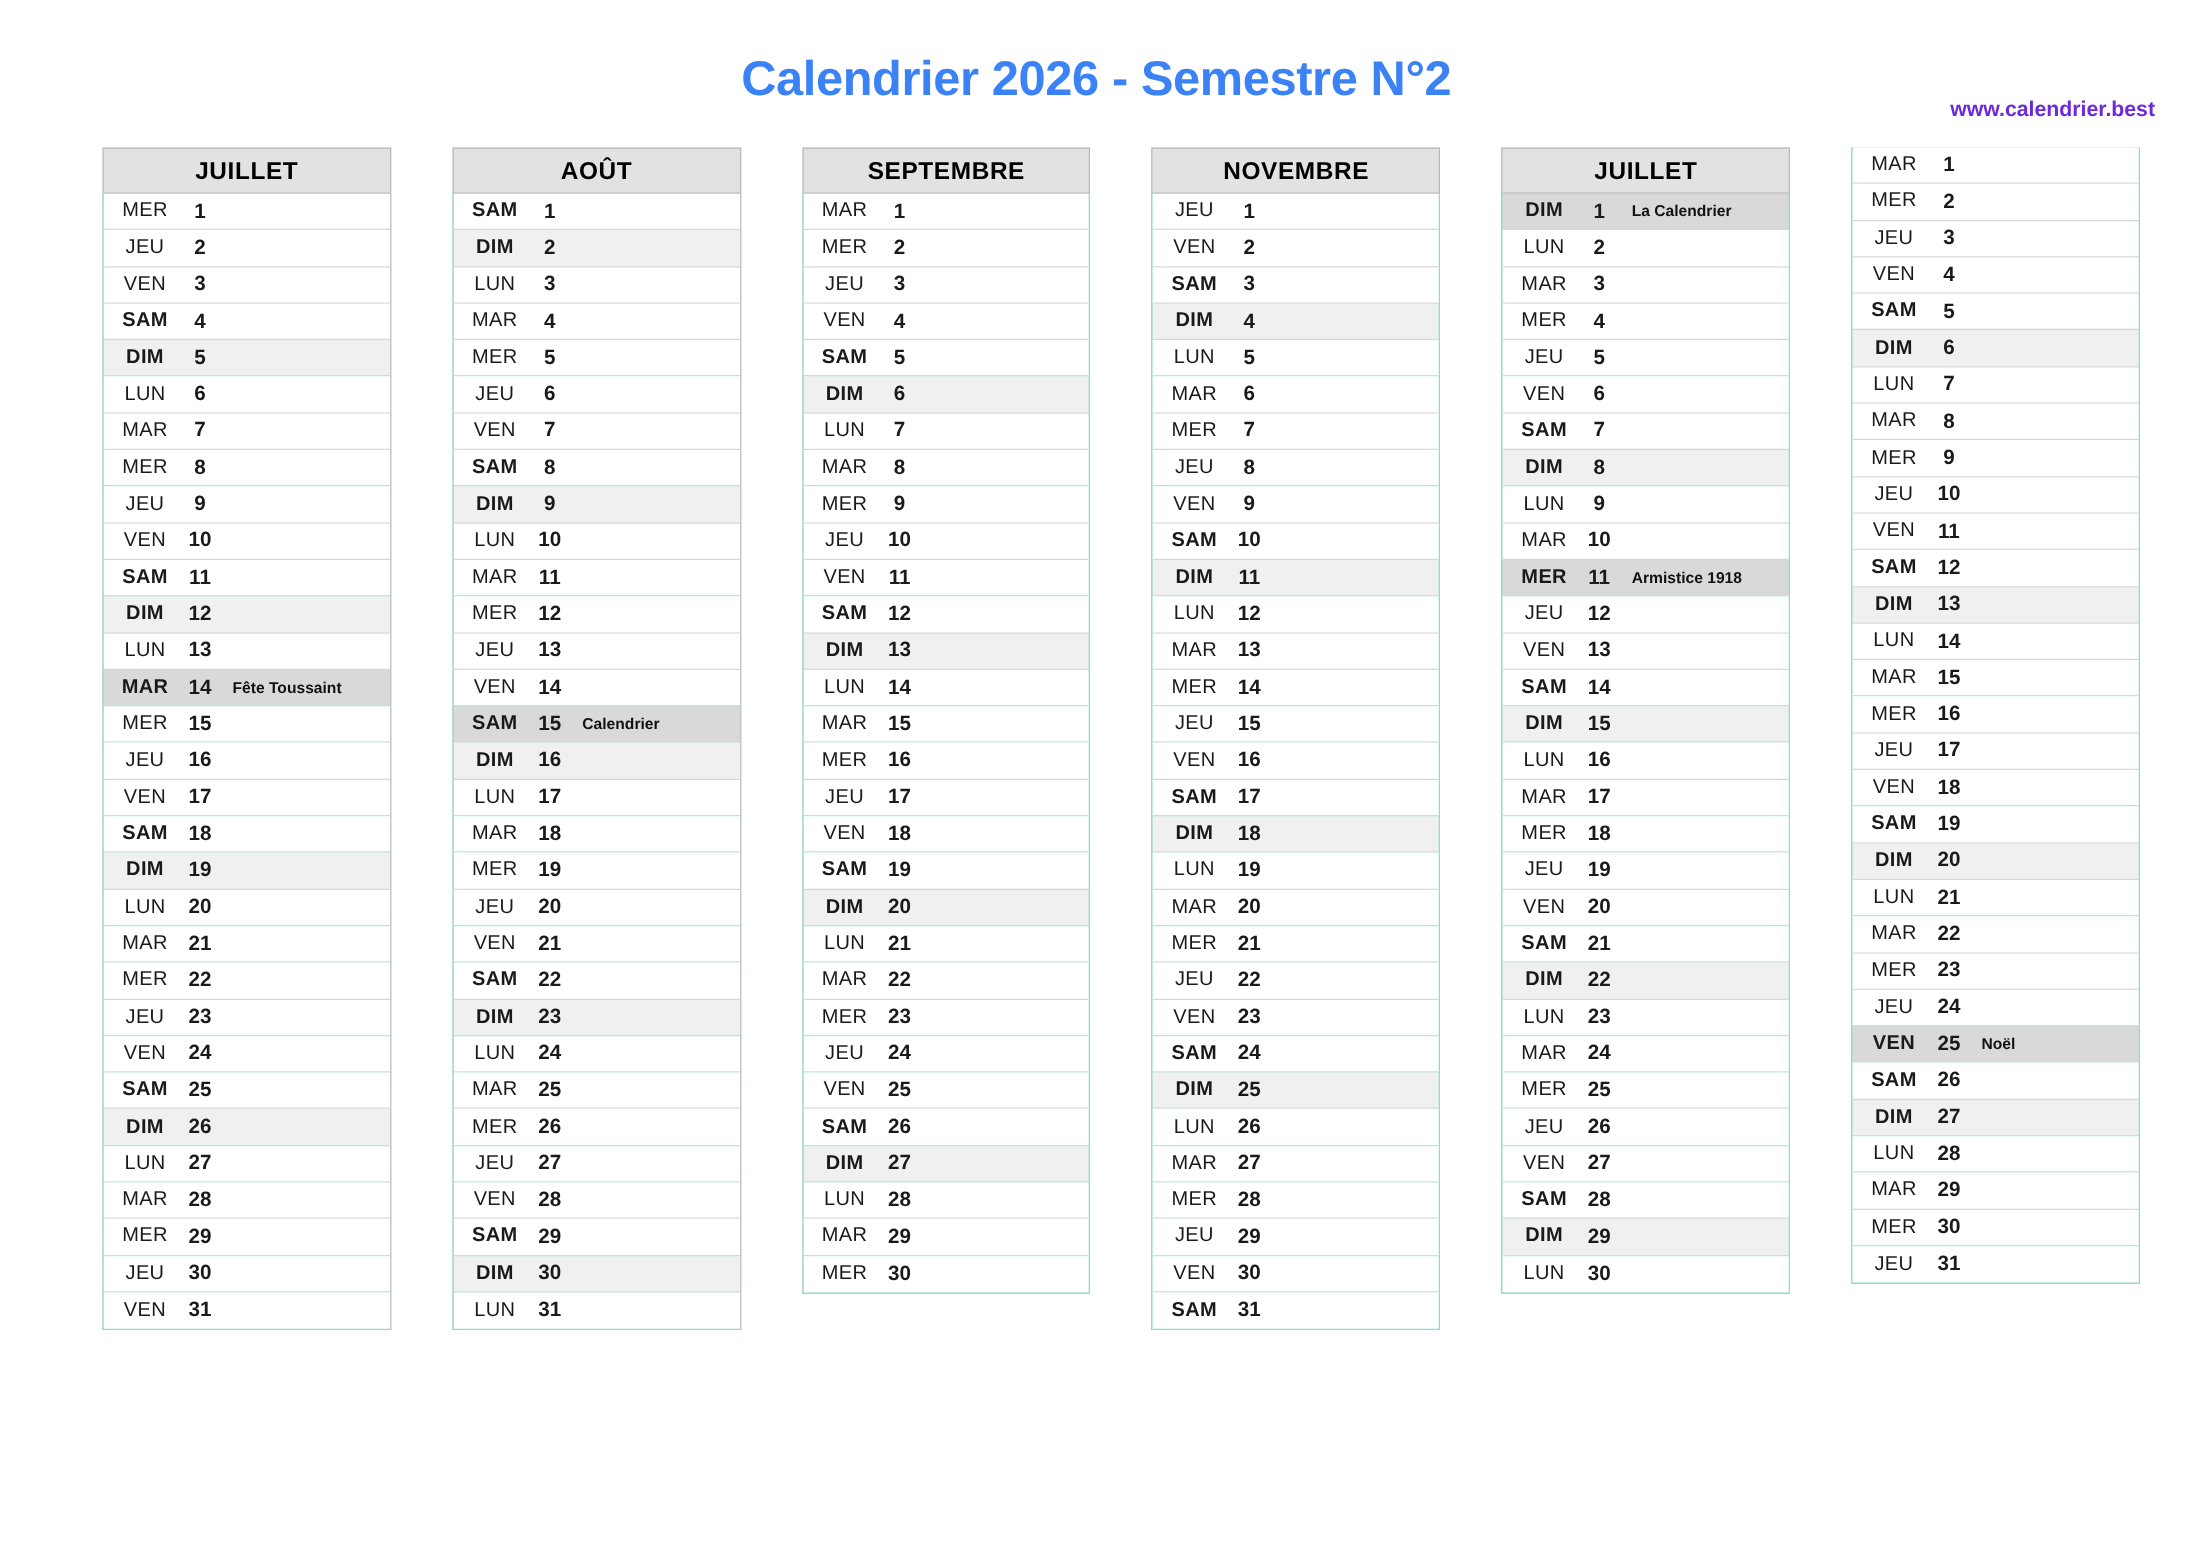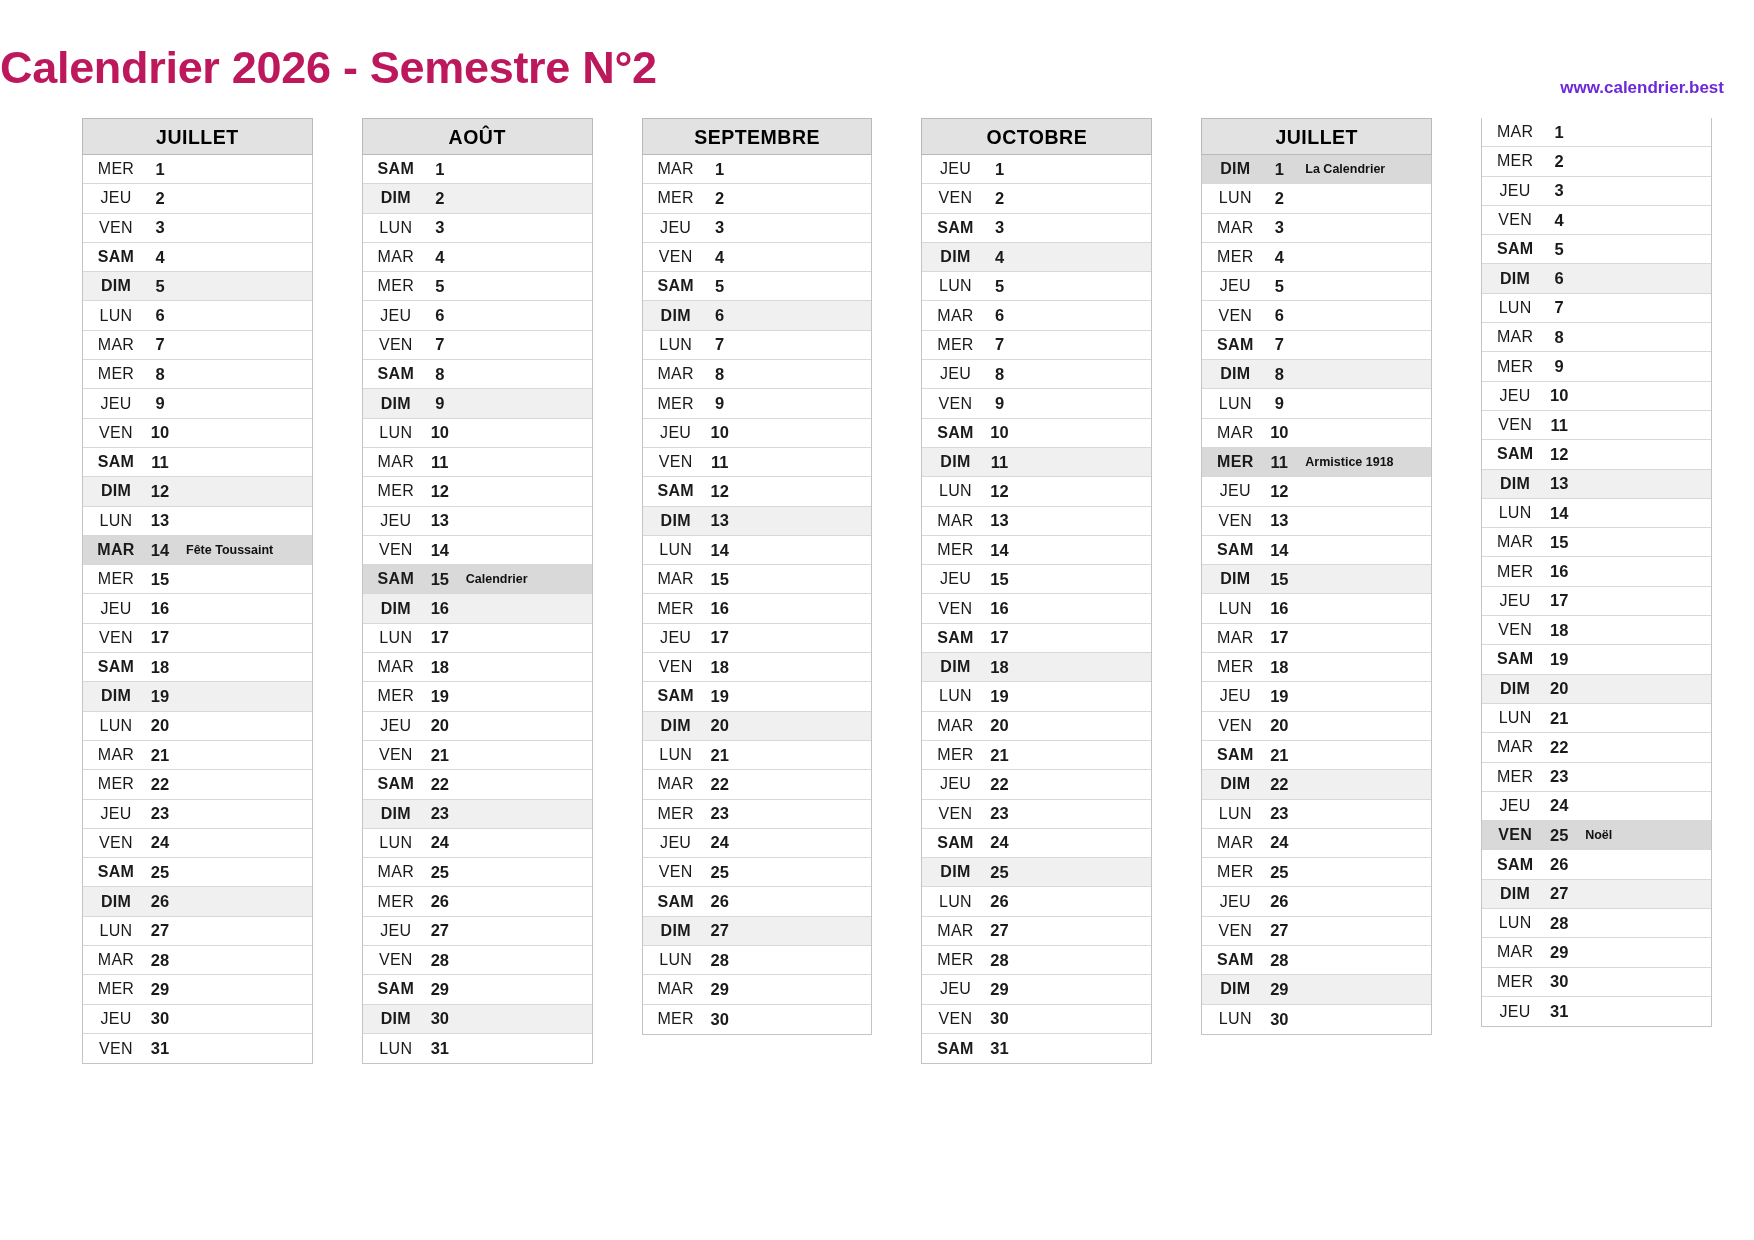--- a/index.html
+++ b/index.html
@@ -26,24 +26,25 @@
   
   .header {
     position: relative;
     height: 118px;
   }
   .title {
     position: absolute;
     left: 0;
     right: 0;
     top: 42px;
-    font-size: 45px;
+    text-align: center;
+    font-size: 39px;
     font-weight: bold;
     letter-spacing: -0.3px;
-    color: #be185d;
+    color: #3b82f6;
   }
   .site-url {
     position: absolute;
     right: 30px;
     top: 78px;
     font-size: 17px;
     font-weight: bold;
     color: #6d28d9;
   }
 
@@ -603,21 +604,21 @@
             <span class="dlabel"></span>
           </div>
           <div class="day">
             <span class="dow">MER</span>
             <span class="dnum">30</span>
             <span class="dlabel"></span>
           </div>
         </div>
       </div>
       <div class="month">
-        <div class="month-header">OCTOBRE</div>
+        <div class="month-header">NOVEMBRE</div>
         <div class="days">
           <div class="day">
             <span class="dow">JEU</span>
             <span class="dnum">1</span>
             <span class="dlabel"></span>
           </div>
           <div class="day">
             <span class="dow">VEN</span>
             <span class="dnum">2</span>
             <span class="dlabel"></span>

